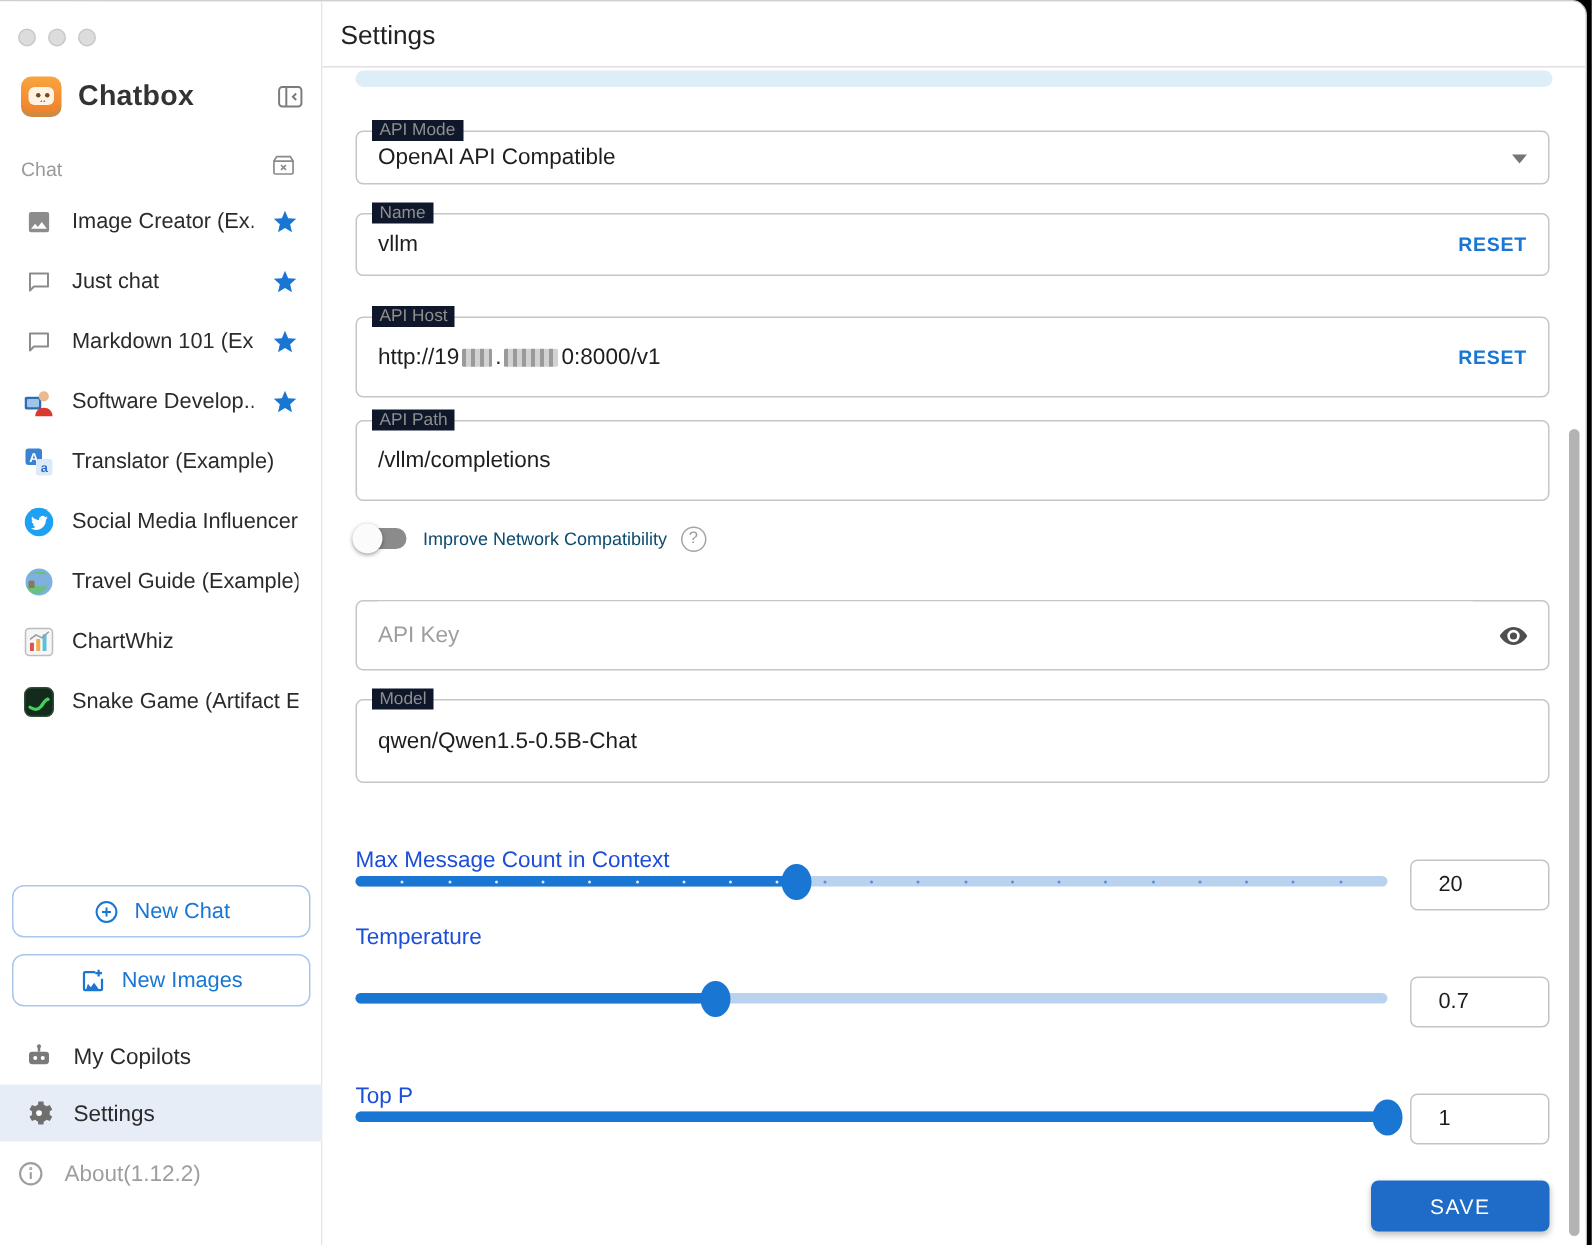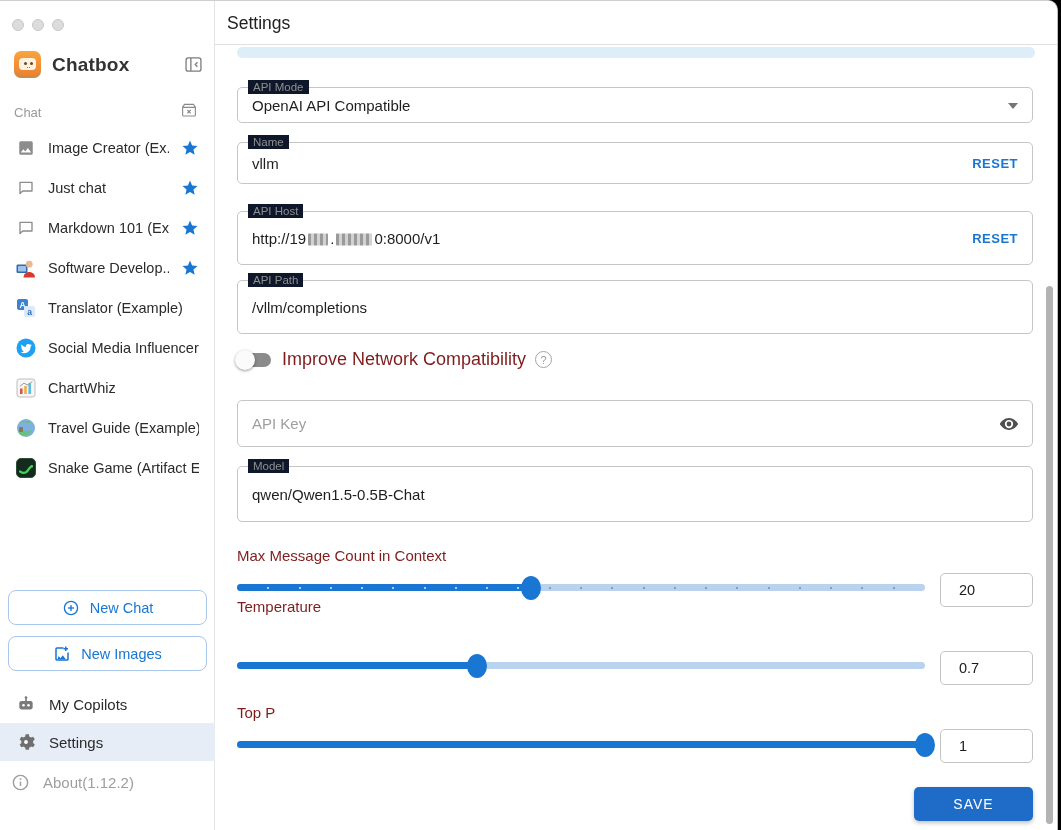--- a/index.html
+++ b/index.html
@@ -60,25 +60,25 @@
   .keyinput { position:absolute; left:14px; right:50px; top:0; bottom:0; border:none; outline:none;
               font-size:15px; font-family:"Liberation Sans",sans-serif; color:#1e1e1e; }
   .keyinput::placeholder { color:#9e9e9e; opacity:1; }
   .eye-btn { position:absolute; right:12px; top:50%; transform:translateY(-50%); cursor:pointer; display:flex; }
 
   .toggle-row { position:absolute; left:20px; top:348px; display:flex; align-items:center; gap:9px; }
   .switch { position:relative; width:38px; height:20px; cursor:pointer; flex:none; }
   .switch-track { position:absolute; left:2px; right:2px; top:3px; height:14px; border-radius:7px; background:#8b8b8b; }
   .switch-thumb { position:absolute; left:0; top:0; width:20px; height:20px; border-radius:50%; background:#fbfbfb;
                   box-shadow:0 1px 3px rgba(0,0,0,.4); z-index:1; }
-  .toggle-label { font-size:18px; color:#7f1d1d; }
+  .toggle-label { font-size:12px; color:#0c4a6e; }
   .help-icon { width:17px; height:17px; border-radius:50%; border:1.5px solid #a5a5a5; color:#9b9b9b;
                font-size:11px; display:flex; align-items:center; justify-content:center; }
 
-  .slider-label { position:absolute; left:22px; font-size:15px; color:#7f1d1d; }
+  .slider-label { position:absolute; left:22px; font-size:15px; color:#1d4ed8;margin-top:18px; }
   .slider { position:absolute; left:22px; width:688px; height:7px; border-radius:4px; background:#b9d2ee; cursor:pointer; }
   .slider-fill { position:absolute; left:0; top:0; bottom:0; border-radius:4px; background:#1976d2; }
   .slider-thumb { position:absolute; top:50%; width:20px; height:24px; border-radius:50%;
                   background:#1976d2; transform:translateY(-50%); }
   .mark { position:absolute; top:2.5px; width:2px; height:2px; border-radius:50%; background:#5b8fd0; }
   .mark.in-fill { background:rgba(255,255,255,.85); }
   .value-box { position:absolute; left:725px; width:93px; height:34px; border:1px solid #c4c4c4; border-radius:5px;
                background:#fff; font-size:14.5px; color:#1b1b1b; display:flex; align-items:center; padding-left:18px; }
   .save-btn { position:absolute; left:699px; top:786px; width:119px; height:34px; background:#1e6cc7; color:#fff;
               border:none; border-radius:5px; font-size:14px; letter-spacing:1px; cursor:pointer;
@@ -193,39 +193,39 @@
             <svg width="20" height="20" viewBox="0 0 20 20">
               <circle cx="10" cy="10" r="9.5" fill="#1da1f2"></circle>
               <path fill="#fff" d="M15.8 7c-.4.2-.9.3-1.3.4.5-.3.8-.8 1-1.3-.5.3-1 .5-1.5.6A2.3 2.3 0 0 0 10 8.3c0 .2 0 .4.1.5C8.2 8.7 6.5 7.8 5.4 6.4c-.2.4-.3.8-.3 1.2 0 .8.4 1.5 1 1.9-.4 0-.7-.1-1-.3 0 1.1.8 2.1 1.8 2.3-.3.1-.7.1-1 .1.3.9 1.1 1.6 2.1 1.6-.8.6-1.8 1-2.8 1h-.6c1 .7 2.2 1.1 3.5 1.1 4.2 0 6.5-3.5 6.5-6.5v-.3c.4-.3.8-.8 1.2-1.5z"></path>
             </svg>
           </span>
           <span class="side-label">Social Media Influencer ...</span>
         </div>
         <div class="side-item">
           <span class="side-icon">
             <svg width="20" height="20" viewBox="0 0 20 20">
+              <circle cx="10" cy="10" r="9" fill="#7fb1e0"></circle>
+              <path d="M2.2 7c2-2.4 5.2-3.4 8.2-2.4 2 .7 3.8.5 4.8 0A9 9 0 0 0 2.2 7z" fill="#6cc07f"></path>
+              <path d="M1.6 12.5c3 1.2 5-.8 8 .2 2 .8 4.2.4 6.2-1.2-1 4-4 6.5-7.8 6.5-3 0-5.4-2.2-6.4-5.5z" fill="#6cc07f"></path>
+              <rect x="3" y="9" width="4" height="5" rx="1" fill="#8a6d4b" opacity=".85"></rect>
+            </svg>
+          </span>
+          <span class="side-label">Travel Guide (Example)</span>
+        </div>
+        <div class="side-item">
+          <span class="side-icon">
+            <svg width="20" height="20" viewBox="0 0 20 20">
               <rect x="1" y="1" width="18" height="18" rx="2.5" fill="#f6f6f6" stroke="#bdbdbd"></rect>
               <rect x="4" y="10.5" width="2.6" height="5.5" fill="#d9534f"></rect>
               <rect x="8.2" y="8" width="2.6" height="8" fill="#f0ad4e"></rect>
               <rect x="12.4" y="5" width="2.6" height="11" fill="#5bc0de"></rect>
               <path d="M4 8.2l4-3 4 2 4.5-4" stroke="#999" stroke-width="1" fill="none"></path>
             </svg>
           </span>
           <span class="side-label">ChartWhiz</span>
-        </div>
-        <div class="side-item">
-          <span class="side-icon">
-            <svg width="20" height="20" viewBox="0 0 20 20">
-              <circle cx="10" cy="10" r="9" fill="#7fb1e0"></circle>
-              <path d="M2.2 7c2-2.4 5.2-3.4 8.2-2.4 2 .7 3.8.5 4.8 0A9 9 0 0 0 2.2 7z" fill="#6cc07f"></path>
-              <path d="M1.6 12.5c3 1.2 5-.8 8 .2 2 .8 4.2.4 6.2-1.2-1 4-4 6.5-7.8 6.5-3 0-5.4-2.2-6.4-5.5z" fill="#6cc07f"></path>
-              <rect x="3" y="9" width="4" height="5" rx="1" fill="#8a6d4b" opacity=".85"></rect>
-            </svg>
-          </span>
-          <span class="side-label">Travel Guide (Example)</span>
         </div>
         <div class="side-item">
           <span class="side-icon">
             <svg width="20" height="20" viewBox="0 0 20 20">
               <rect x="0.5" y="0.5" width="19" height="19" rx="4.5" fill="#132a1c" stroke="#2e4d36"></rect>
               <path d="M4 13.5c3 2 5.4 1.8 7.2-.3 1.6-1.9 2.6-4.6 4.6-4.9" stroke="#43d15e" stroke-width="2.2" fill="none" stroke-linecap="round"></path>
               <circle cx="15.8" cy="8.2" r="1.2" fill="#43d15e"></circle>
             </svg>
           </span>
           <span class="side-label">Snake Game (Artifact E...</span>

